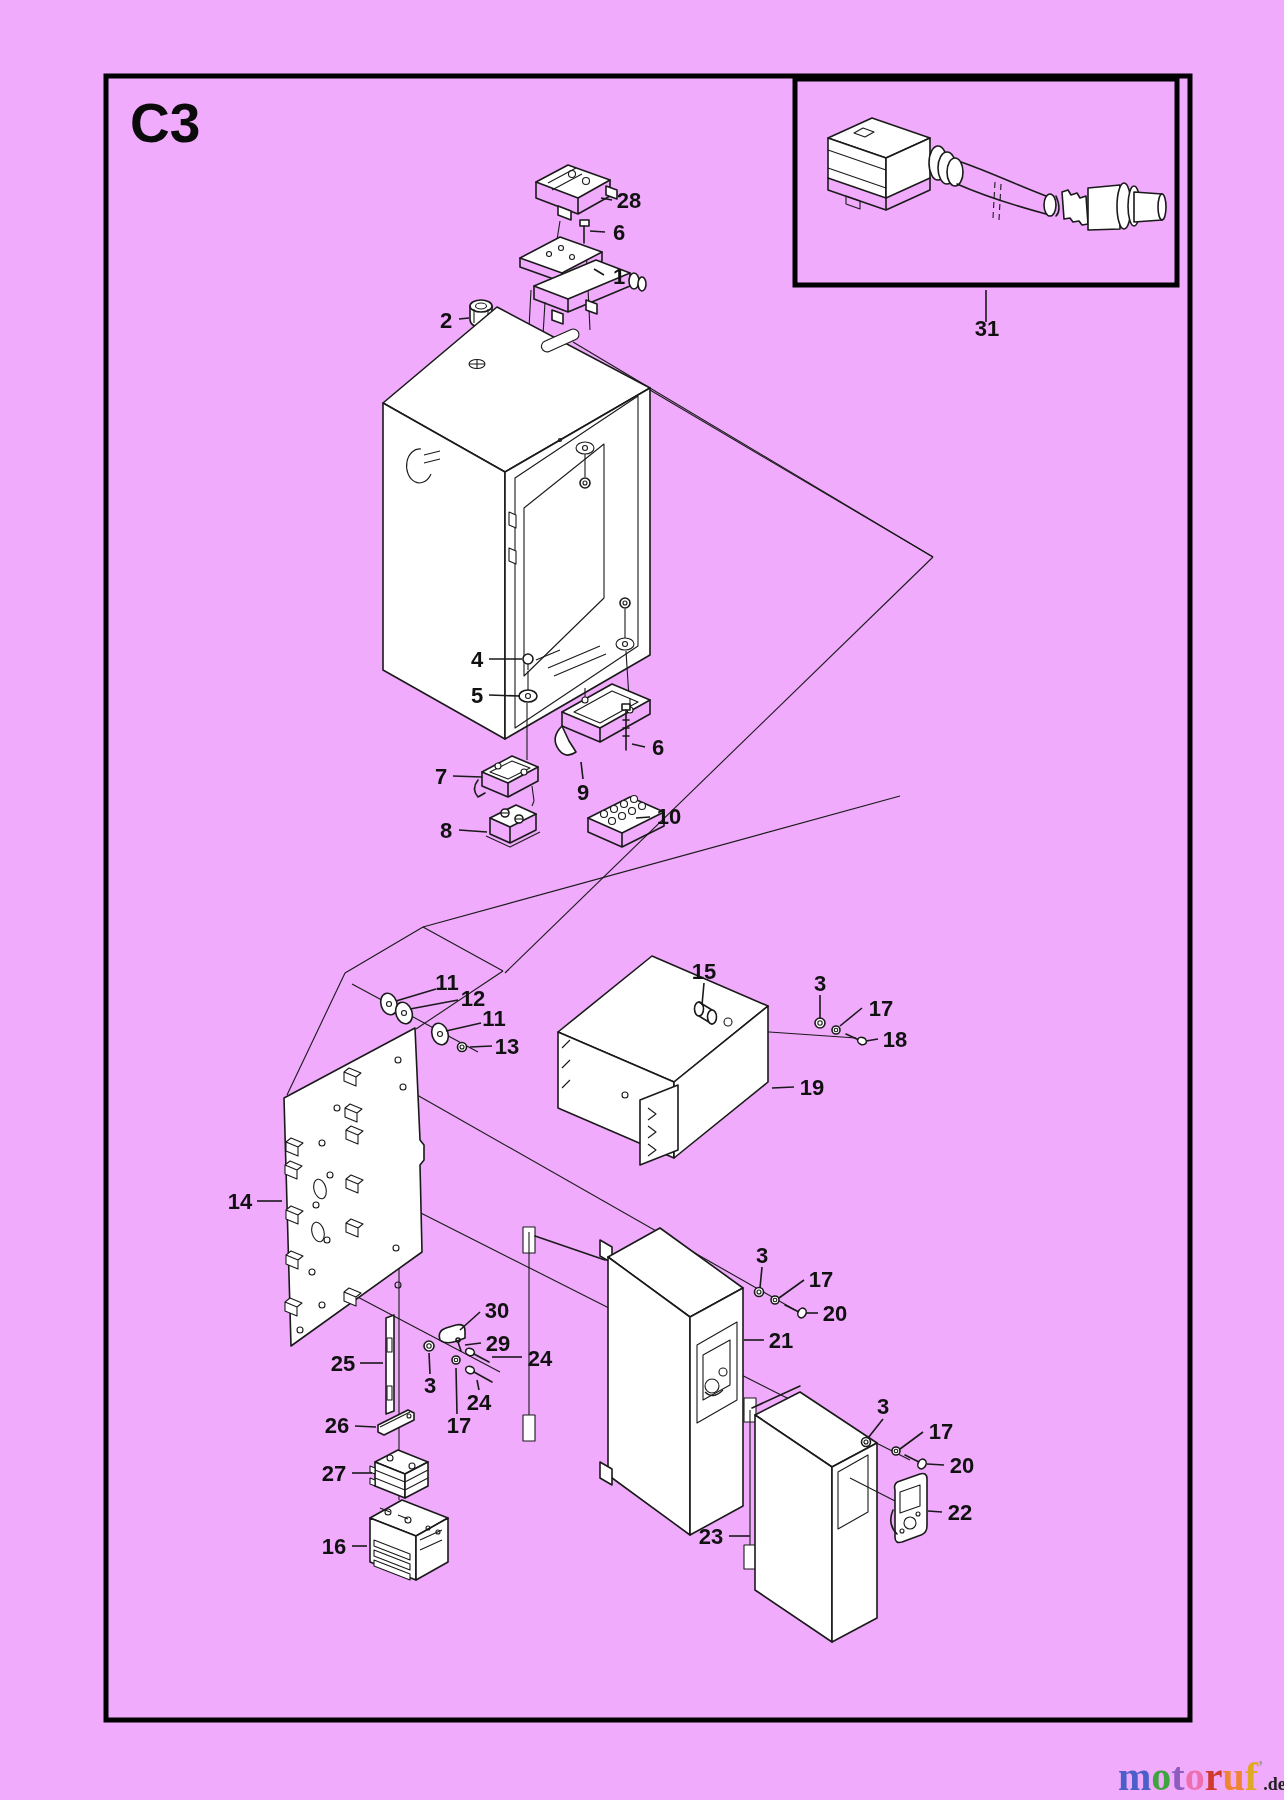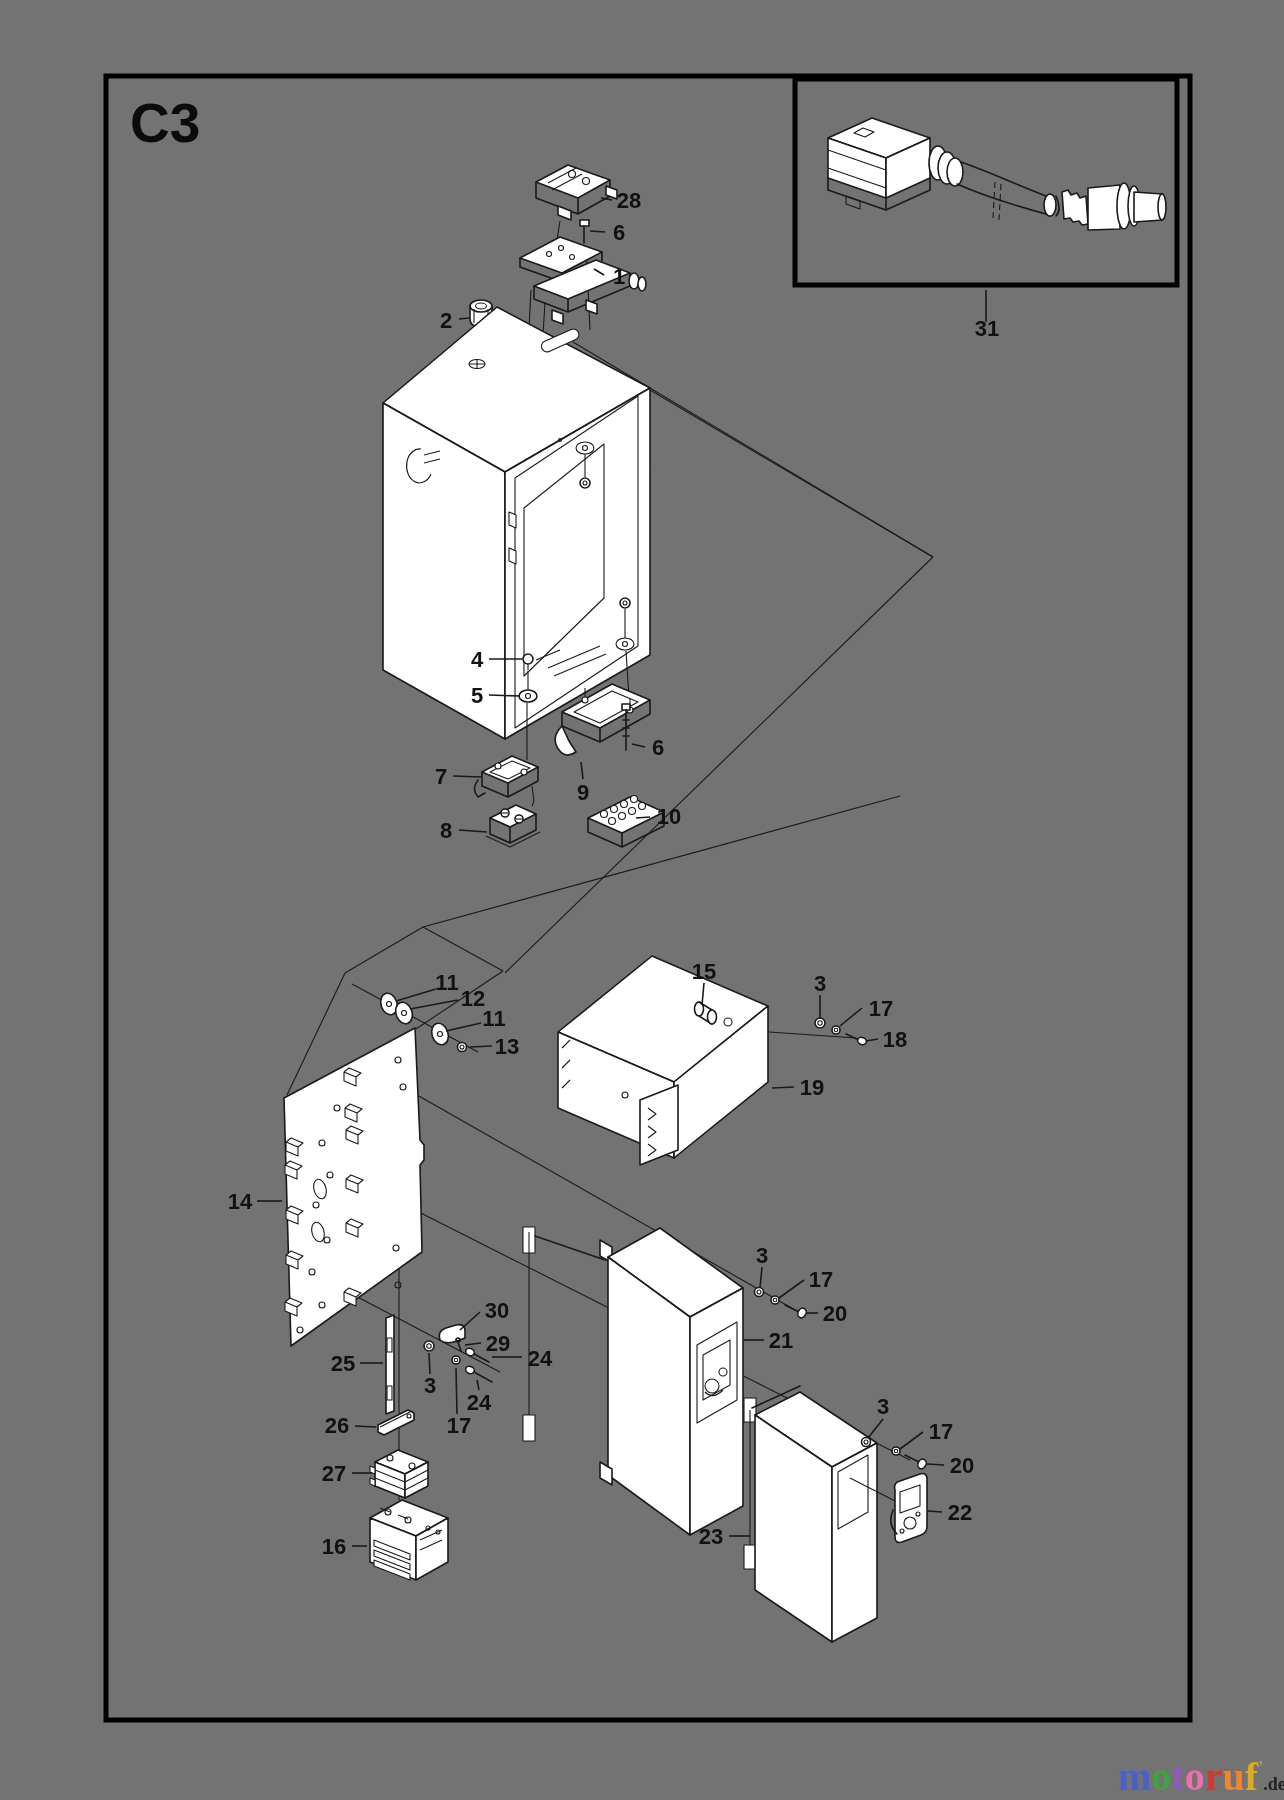--- a/index.html
+++ b/index.html
@@ -1,16 +1,16 @@
 <!DOCTYPE html>
 <html><head>
 <meta charset="utf-8">
 <style>
   html,body{margin:0;padding:0;background:#ffffff;}
-  .page{position:relative;width:1284px;height:1800px;background:#737373;overflow:hidden;
+  .page{position:relative;width:1284px;height:1800px;background:#f0abfc;overflow:hidden;
         font-family:"Liberation Sans",sans-serif;}
   svg{position:absolute;left:0;top:0;}
   .ln{stroke:#1a1a1a;fill:none;stroke-width:1.6;stroke-linejoin:round;stroke-linecap:round;}
   .thin{stroke:#1a1a1a;fill:none;stroke-width:1.1;stroke-linejoin:round;}
   .fw{fill:#ffffff;}
   .frame{stroke:#000;fill:none;stroke-width:5;}
   .lead{stroke:#1a1a1a;stroke-width:1.6;fill:none;}
   .lbl{font-family:"Liberation Sans",sans-serif;font-weight:bold;font-size:22px;fill:#111;}
   .code{font-family:"Liberation Sans",sans-serif;font-weight:bold;font-size:55px;fill:#0b0b0b;}
   .logoTxt{font-family:"Liberation Serif","DejaVu Serif",serif;font-weight:bold;font-size:40px;}

